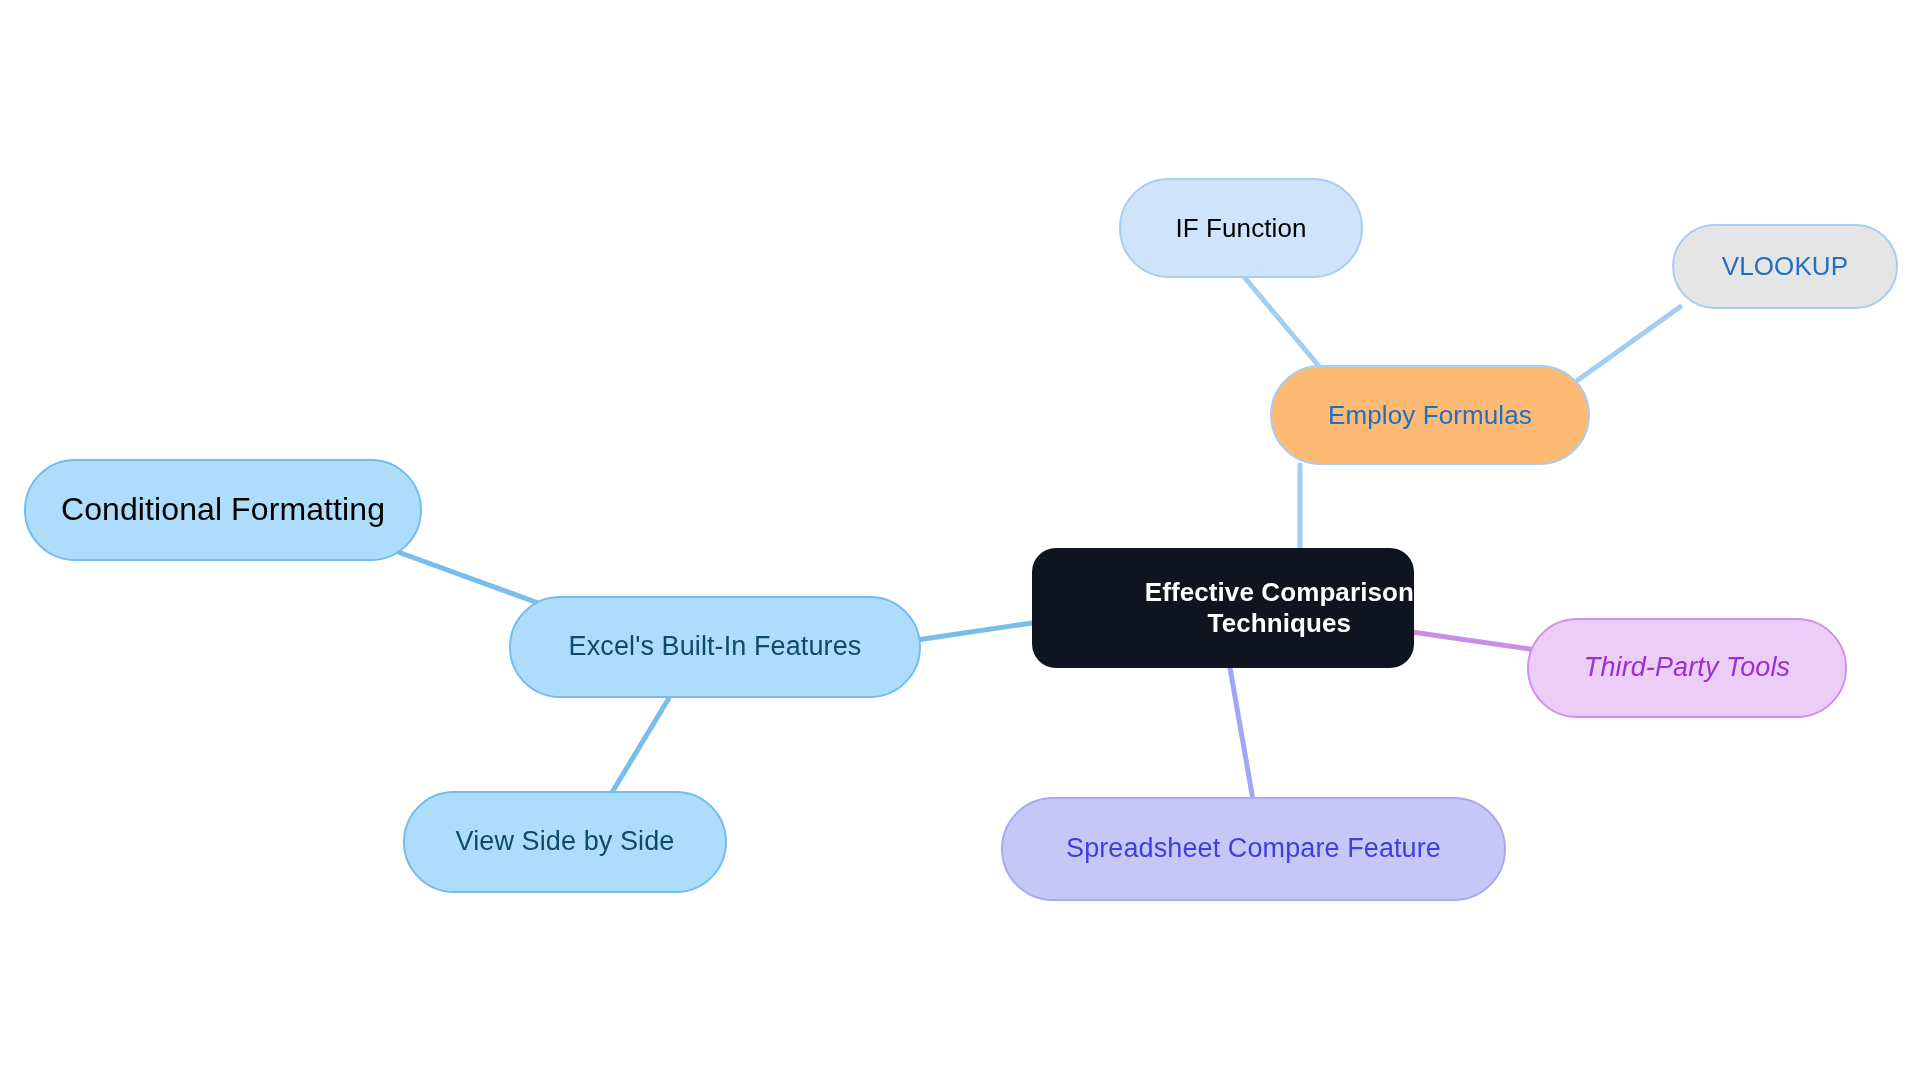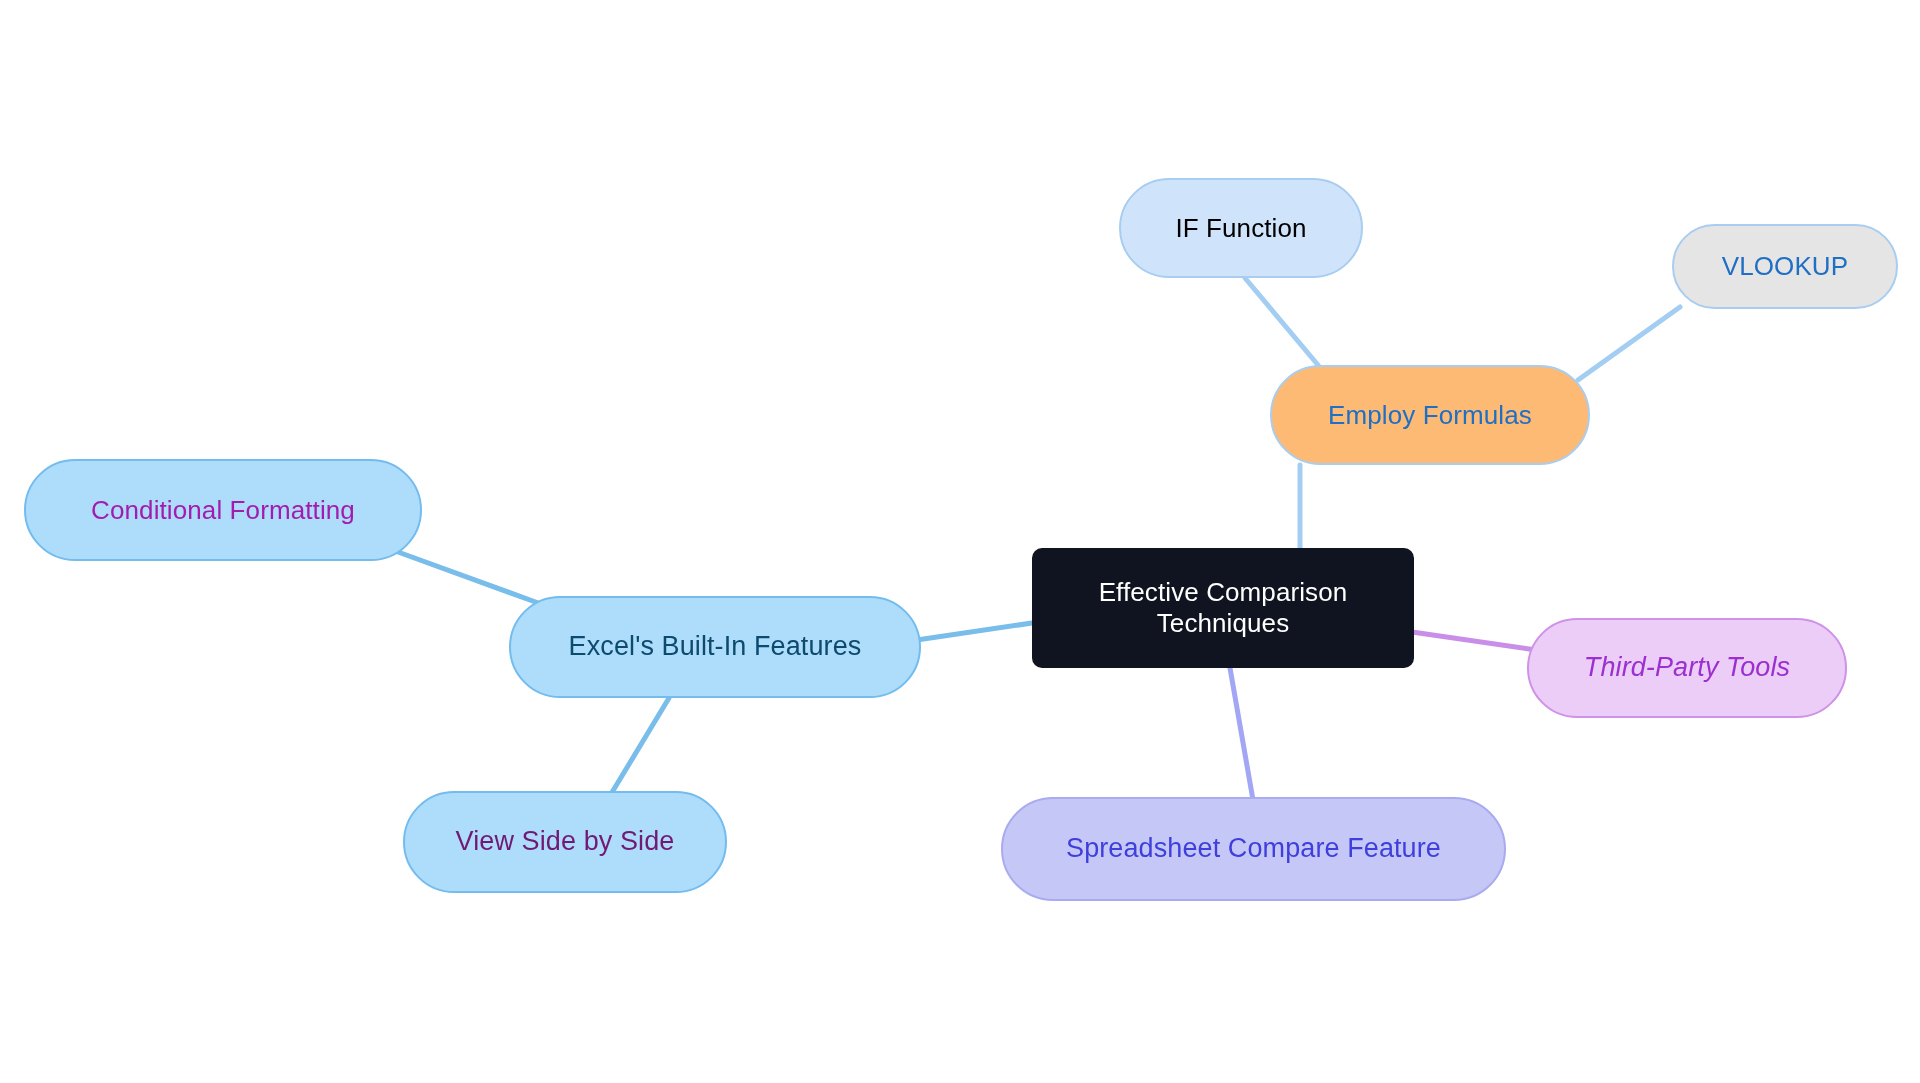--- a/index.html
+++ b/index.html
@@ -31,24 +31,25 @@
     box-sizing: border-box;
     display: flex;
     align-items: center;
     justify-content: center;
     text-align: center;
     white-space: pre-line;
     line-height: 1.18;
     border-style: solid;
   }
   .node-root {
-    border-radius: 10px;
+    border-radius: 24px;
     border-width: 0;
-    font-weight: 400;
+    font-weight: 700;
     letter-spacing: 0.1px;
+    justify-content: flex-end;
   }
   .node-branch {
     border-radius: 999px;
     border-width: 2px;
     font-weight: 400;
     letter-spacing: 0.1px;
   }
   .node-label {
     display: block;
     white-space: pre-line;
@@ -70,19 +71,19 @@
       <line x1="1412" y1="632" x2="1536" y2="650" stroke="#c98ee8" stroke-width="5" stroke-linecap="round"></line>
     </svg>
 
   <div id="node-layer">
       <div class="node node-root" style="left: 1032px; top: 548px; width: 382px; height: 120px; background: rgb(15, 20, 32); color: rgb(255, 255, 255); border-color: rgb(15, 20, 32); font-size: 26px;"><span class="node-label">Effective Comparison
 Techniques</span></div>
       <div class="node node-branch" style="left: 1270px; top: 365px; width: 320px; height: 100px; background: #fdba74; color: rgb(31, 111, 196); border-color: rgb(169, 205, 240); font-size: 26px;"><span class="node-label">Employ Formulas</span></div>
       <div class="node node-branch" style="left: 1119px; top: 178px; width: 244px; height: 100px; background: rgb(207, 228, 251); color: #000000; border-color: rgb(169, 205, 240); font-size: 26px;"><span class="node-label">IF Function</span></div>
       <div class="node node-branch" style="left: 1672px; top: 224px; width: 226px; height: 85px; background: #e5e5e5; color: rgb(31, 111, 196); border-color: rgb(169, 205, 240); font-size: 26px;"><span class="node-label">VLOOKUP</span></div>
       <div class="node node-branch" style="left: 509px; top: 596px; width: 412px; height: 102px; background: rgb(174, 220, 251); color: #0c4a6e; border-color: rgb(115, 188, 237); font-size: 27px;"><span class="node-label">Excel's Built-In Features</span></div>
-      <div class="node node-branch" style="left: 24px; top: 459px; width: 398px; height: 102px; background: rgb(174, 220, 251); color: #a21caf; border-color: rgb(115, 188, 237); font-size: 26px;"><span class="node-label">Conditional Formatting</span></div>
-      <div class="node node-branch" style="left: 403px; top: 791px; width: 324px; height: 102px; background: rgb(174, 220, 251); color: #701a75; border-color: rgb(115, 188, 237); font-size: 27px;"><span class="node-label">View Side by Side</span></div>
+      <div class="node node-branch" style="left: 24px; top: 459px; width: 398px; height: 102px; background: rgb(174, 220, 251); color: #000000; border-color: rgb(115, 188, 237); font-size: 32px;"><span class="node-label">Conditional Formatting</span></div>
+      <div class="node node-branch" style="left: 403px; top: 791px; width: 324px; height: 102px; background: rgb(174, 220, 251); color: #0c4a6e; border-color: rgb(115, 188, 237); font-size: 27px;"><span class="node-label">View Side by Side</span></div>
       <div class="node node-branch" style="left: 1001px; top: 797px; width: 505px; height: 104px; background: rgb(197, 199, 247); color: rgb(63, 63, 219); border-color: rgb(169, 171, 238); font-size: 27px;"><span class="node-label">Spreadsheet Compare Feature</span></div>
       <div class="node node-branch" style="left: 1527px; top: 618px; width: 320px; height: 100px; background: rgb(236, 205, 247); color: rgb(155, 47, 208); border-color: rgb(207, 146, 232); font-size: 27px; font-style: italic;"><span class="node-label">Third-Party Tools</span></div>
     </div>
 
 </div>
 
 </body></html>

